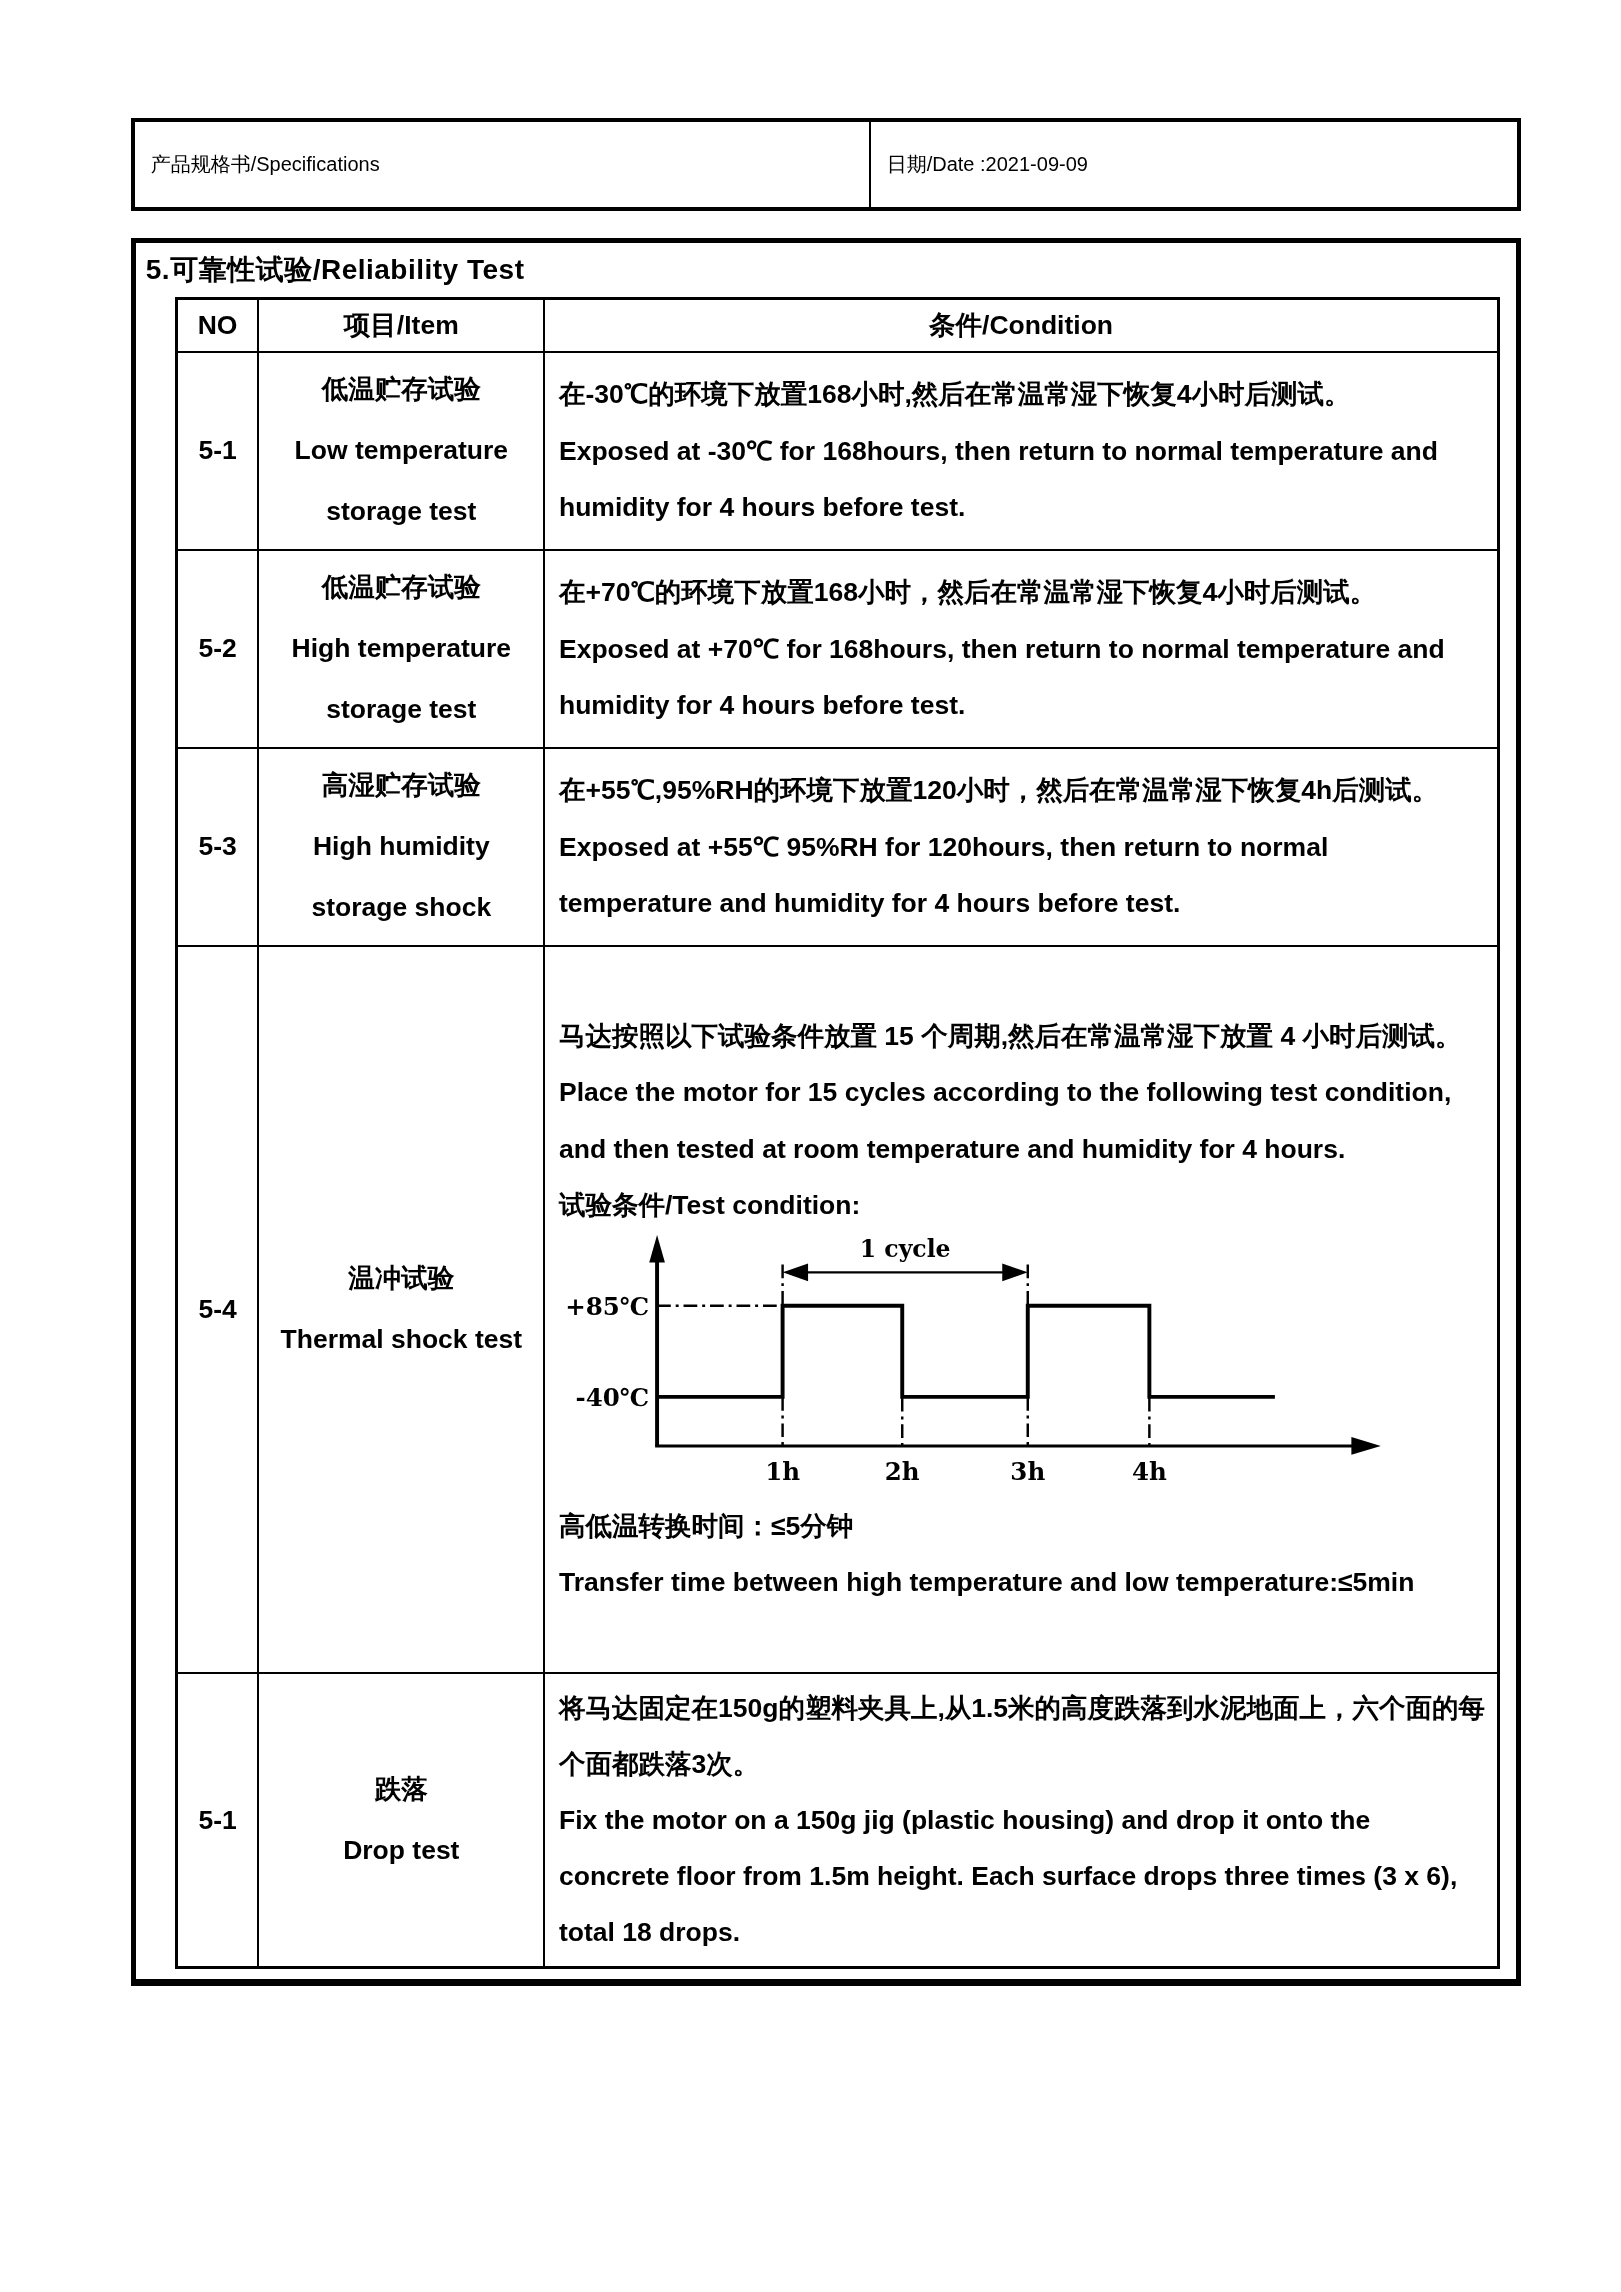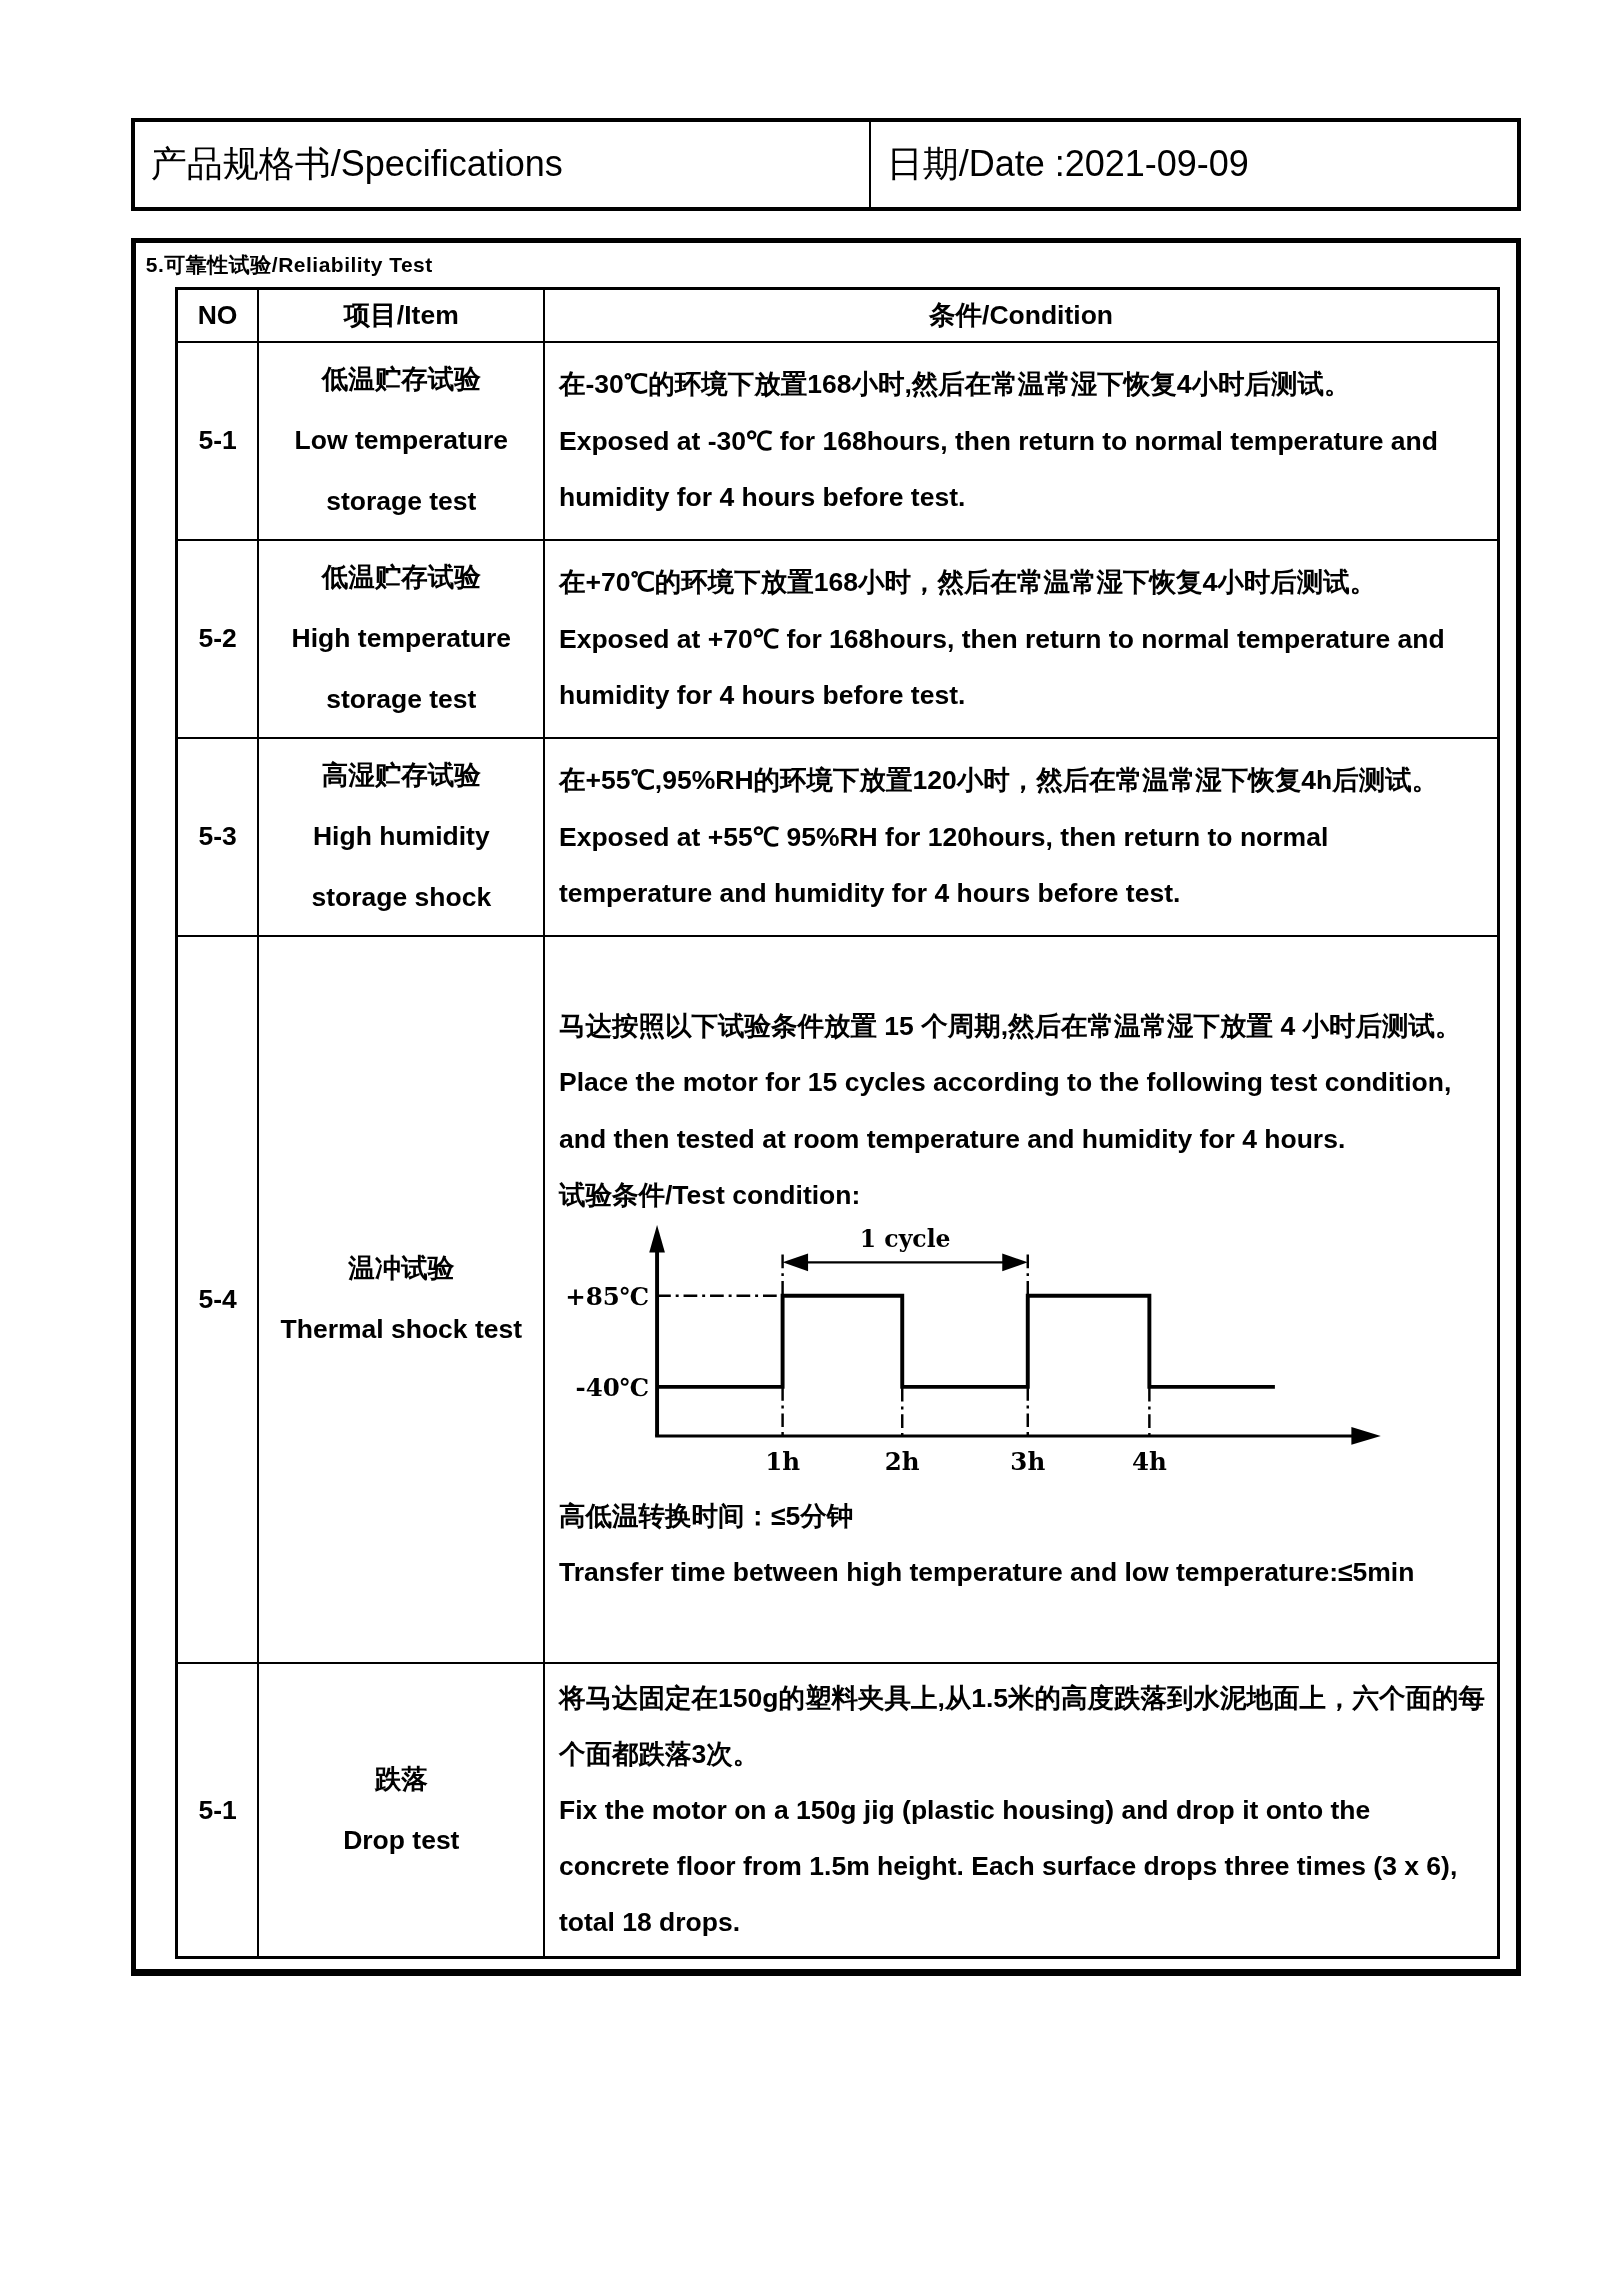--- a/index.html
+++ b/index.html
@@ -14,38 +14,38 @@
   .content{position:absolute;left:131px;top:118px;width:1390px;}
 
   
   table.header-table{
     width:1390px;border-collapse:collapse;table-layout:fixed;
     border:4.9px solid #000;
   }
   table.header-table td{
     border:2.9px solid #000;
     padding:5.9px 15.7px;
-    font-size:36px;
+    font-size:20px;
     vertical-align:middle;
   }
   .h-row1 td{height:73px;}
   .h-row2 td{height:84px;}
   .product-cell div{line-height:1.45;}
 
   
   .section-box{
     margin-top:27.4px;
     border:5.9px solid #000;
     border-bottom-width:7.8px;
     padding:3.9px 9.8px 9.8px 7.8px;
     min-height:1617px;
     box-sizing:border-box;
   }
   .section-title{
-    font-size:21px;font-weight:bold;
+    font-size:28px;font-weight:bold;
     padding:3.9px 0 7.8px 2px;
     letter-spacing:0.5px;
   }
 
   
   table.main-table{
     width:1325px;margin-left:31px;
     border-collapse:collapse;table-layout:fixed;
     border:3.9px solid #000;
   }

